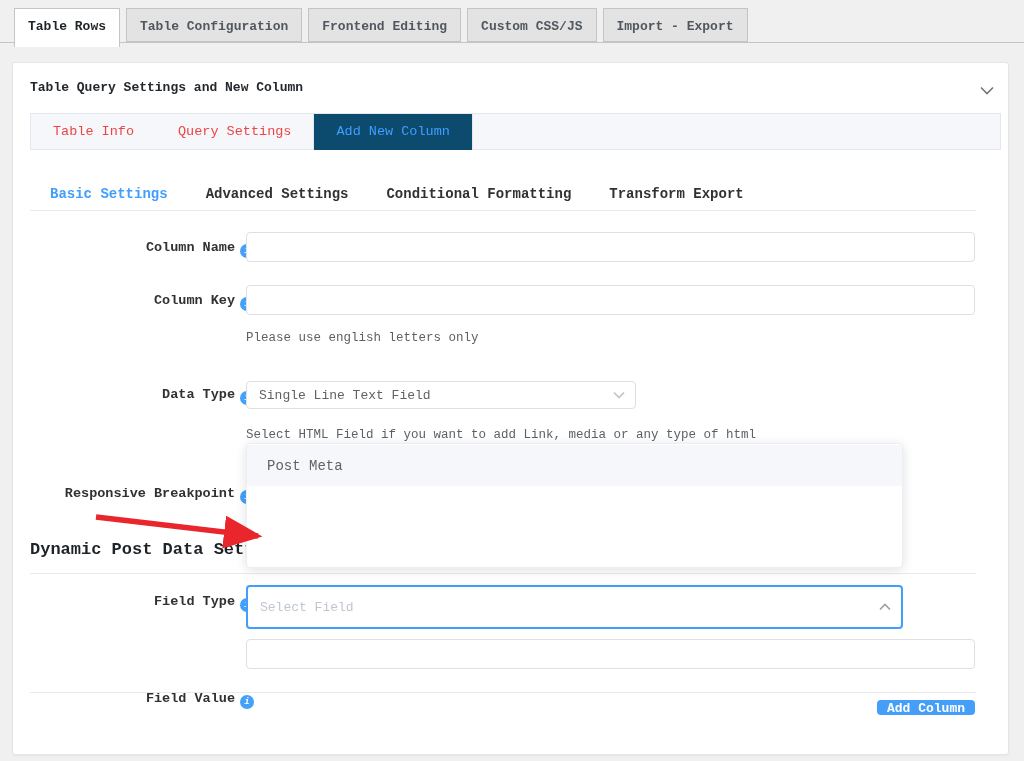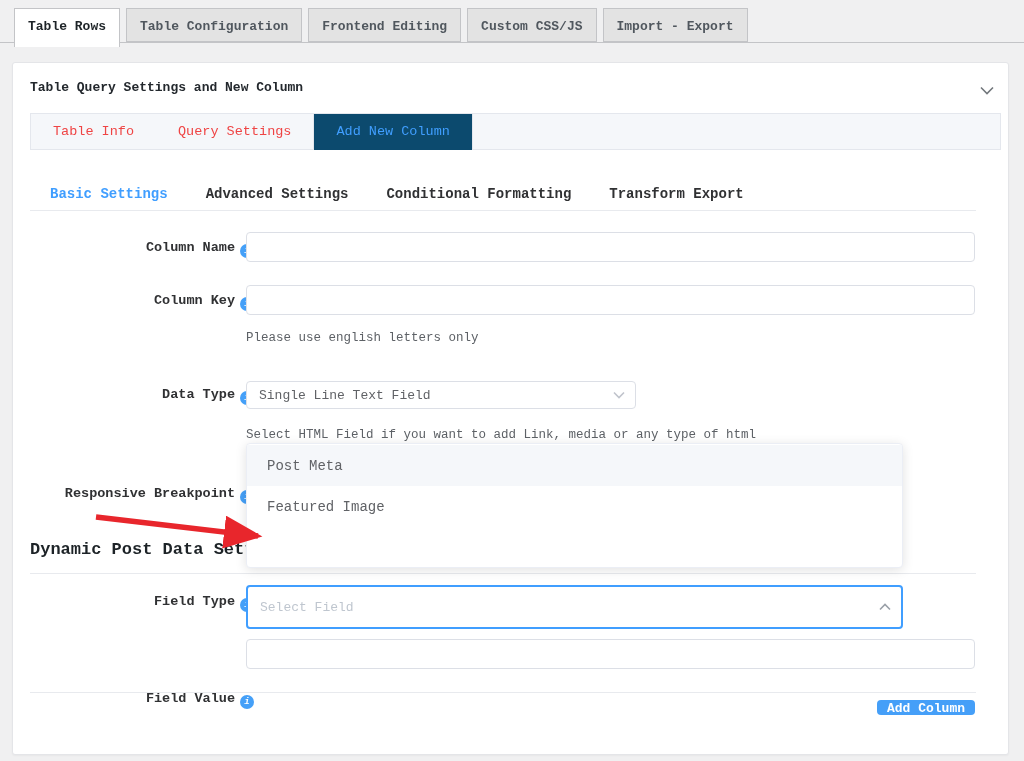--- a/index.html
+++ b/index.html
@@ -142,21 +142,20 @@
   <div class="flabel" style="top:647px;margin-top:44px;">
     <span>Field Value</span><span class="info">i</span>
   </div>
   <input class="tinput" style="left: 246px; top: 639px; width: 729px;" value="">
 
   <div class="divider" style="left:30px;top:692px;width:946px;"></div>
   <button class="btn-primary">Add Column</button>
 
   <div class="dropdown">
     <div class="ditem hl">Post Meta</div>
-    <div class="ditem">Featured Image</div>
   </div>
 
   <svg class="arrow-svg" width="200" height="45" viewBox="0 0 200 45">
     <defs>
       <marker id="ah" markerWidth="8" markerHeight="7" refX="6.2" refY="3" orient="auto">
         <path d="M0,0 L7,3 L0,6 Z" fill="#e8262c"></path>
       </marker>
     </defs>
     <line x1="8" y1="12" x2="170" y2="31" stroke="#e8262c" stroke-width="5.5" marker-end="url(#ah)"></line>
   </svg>

